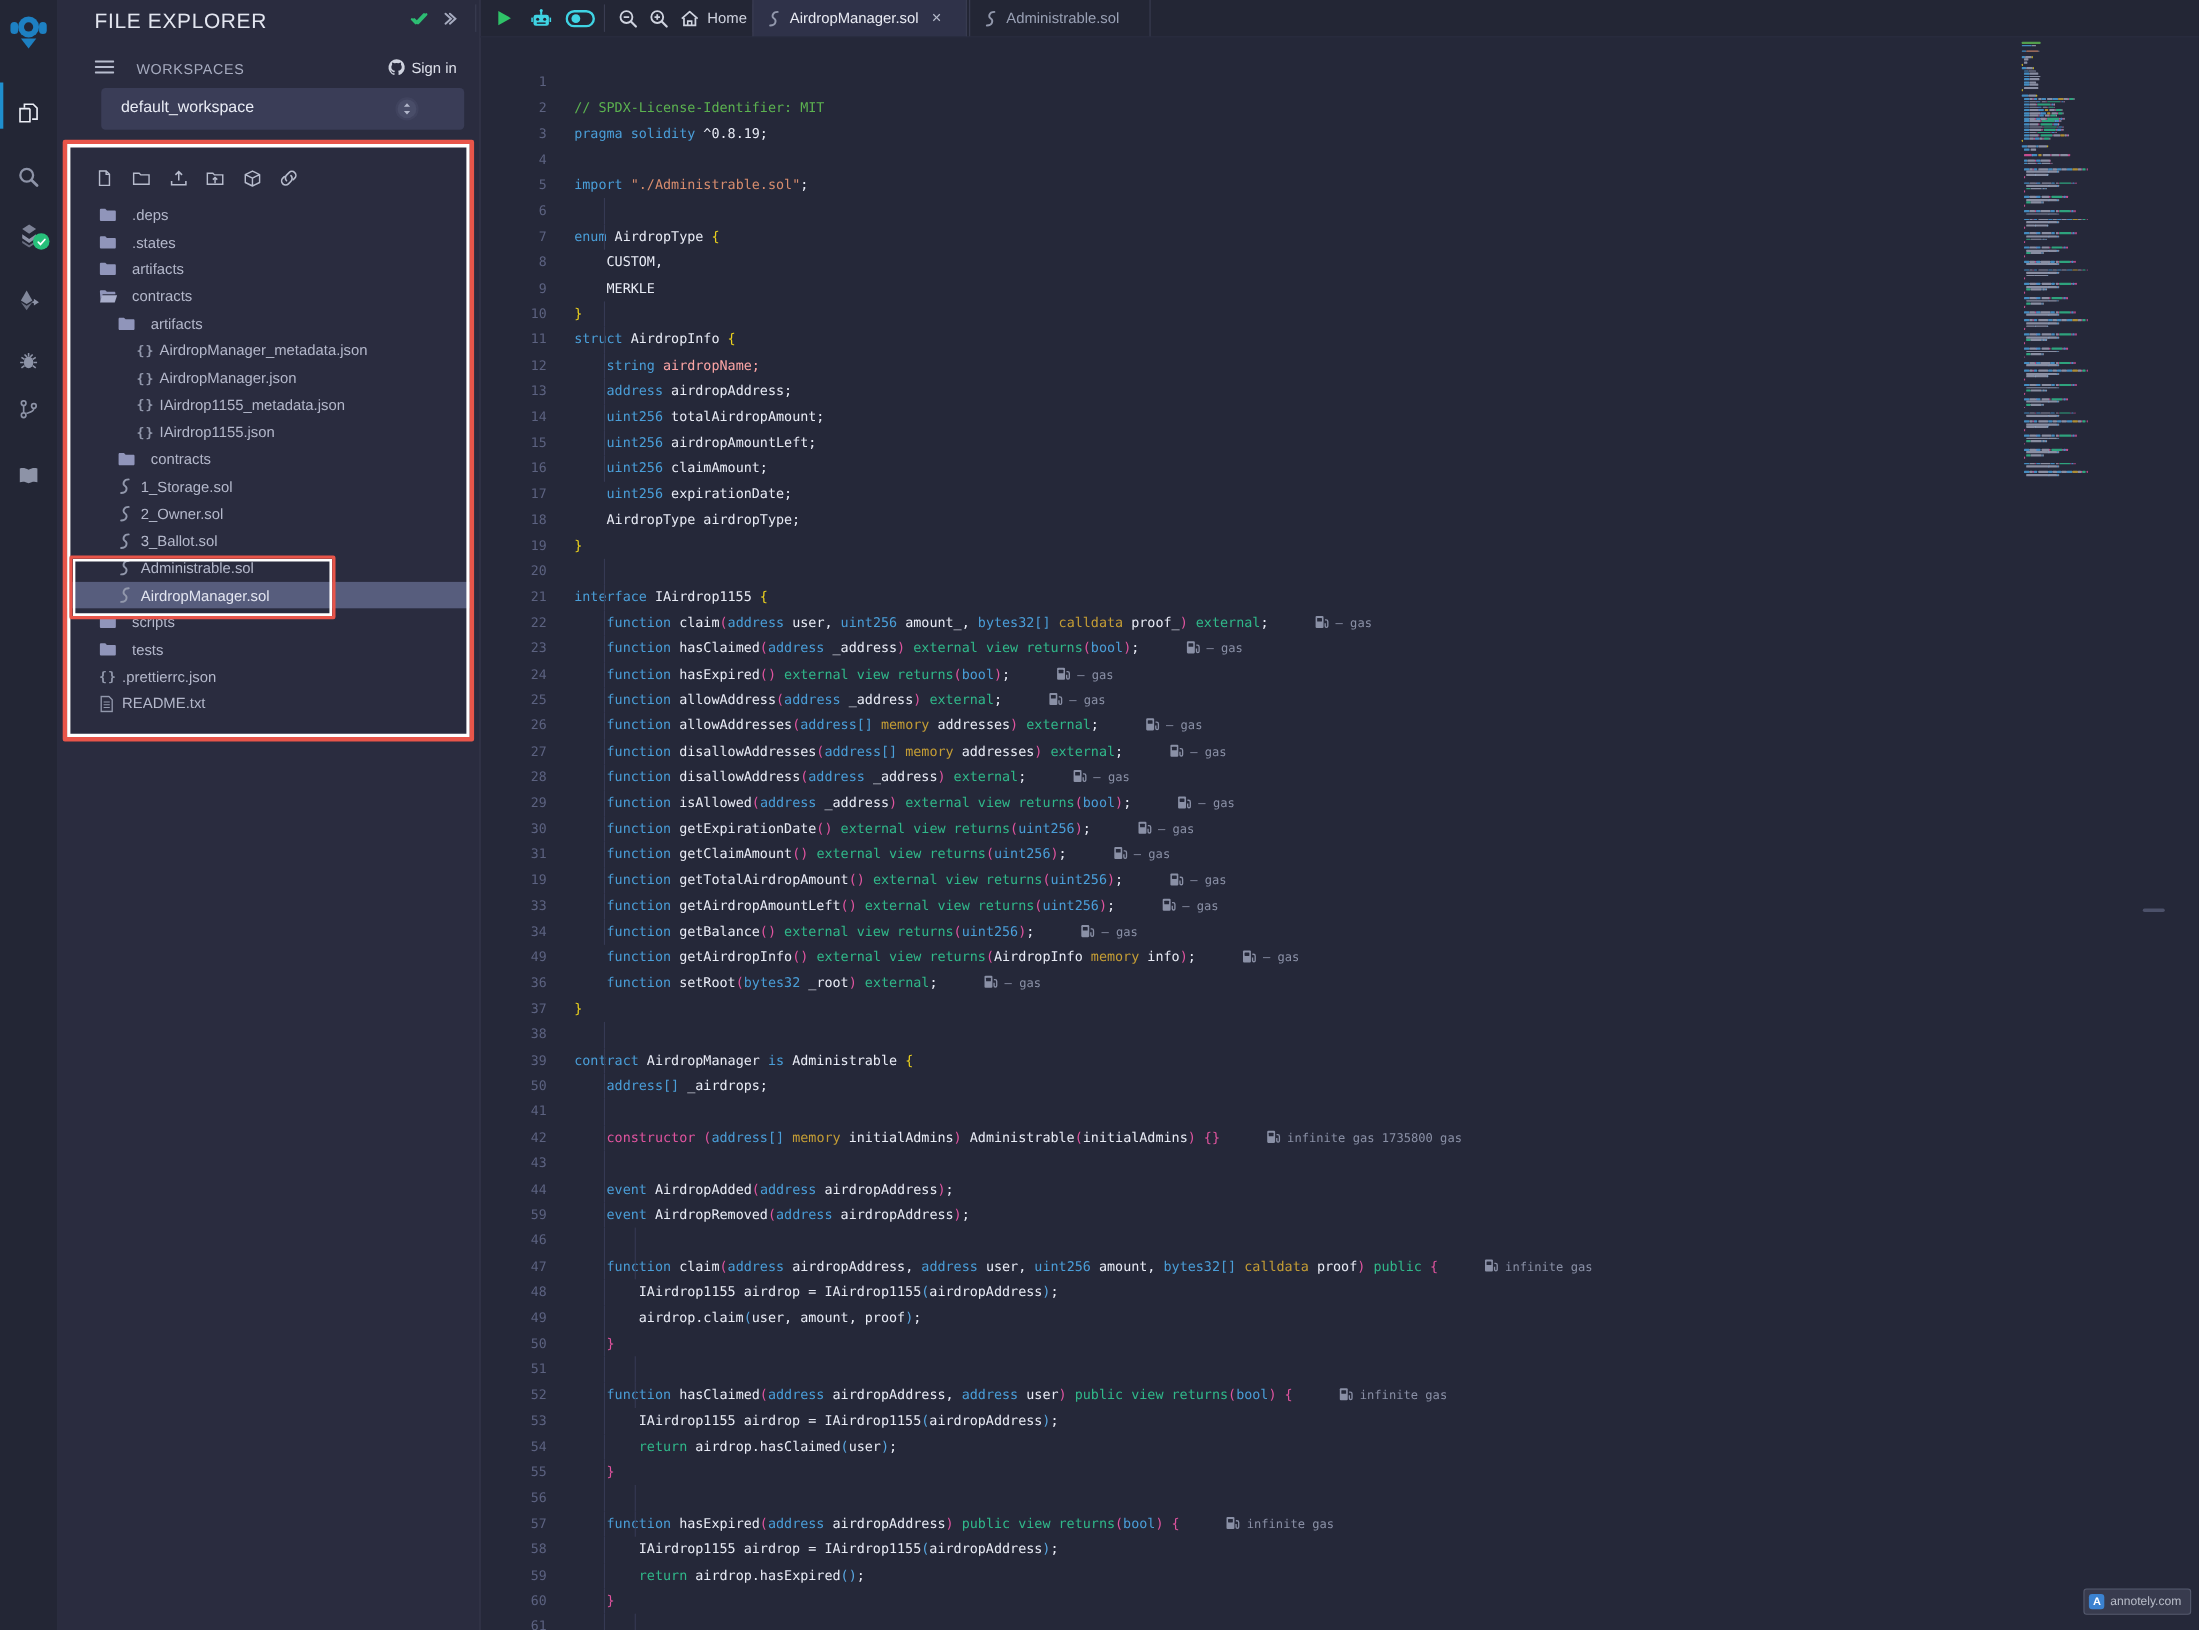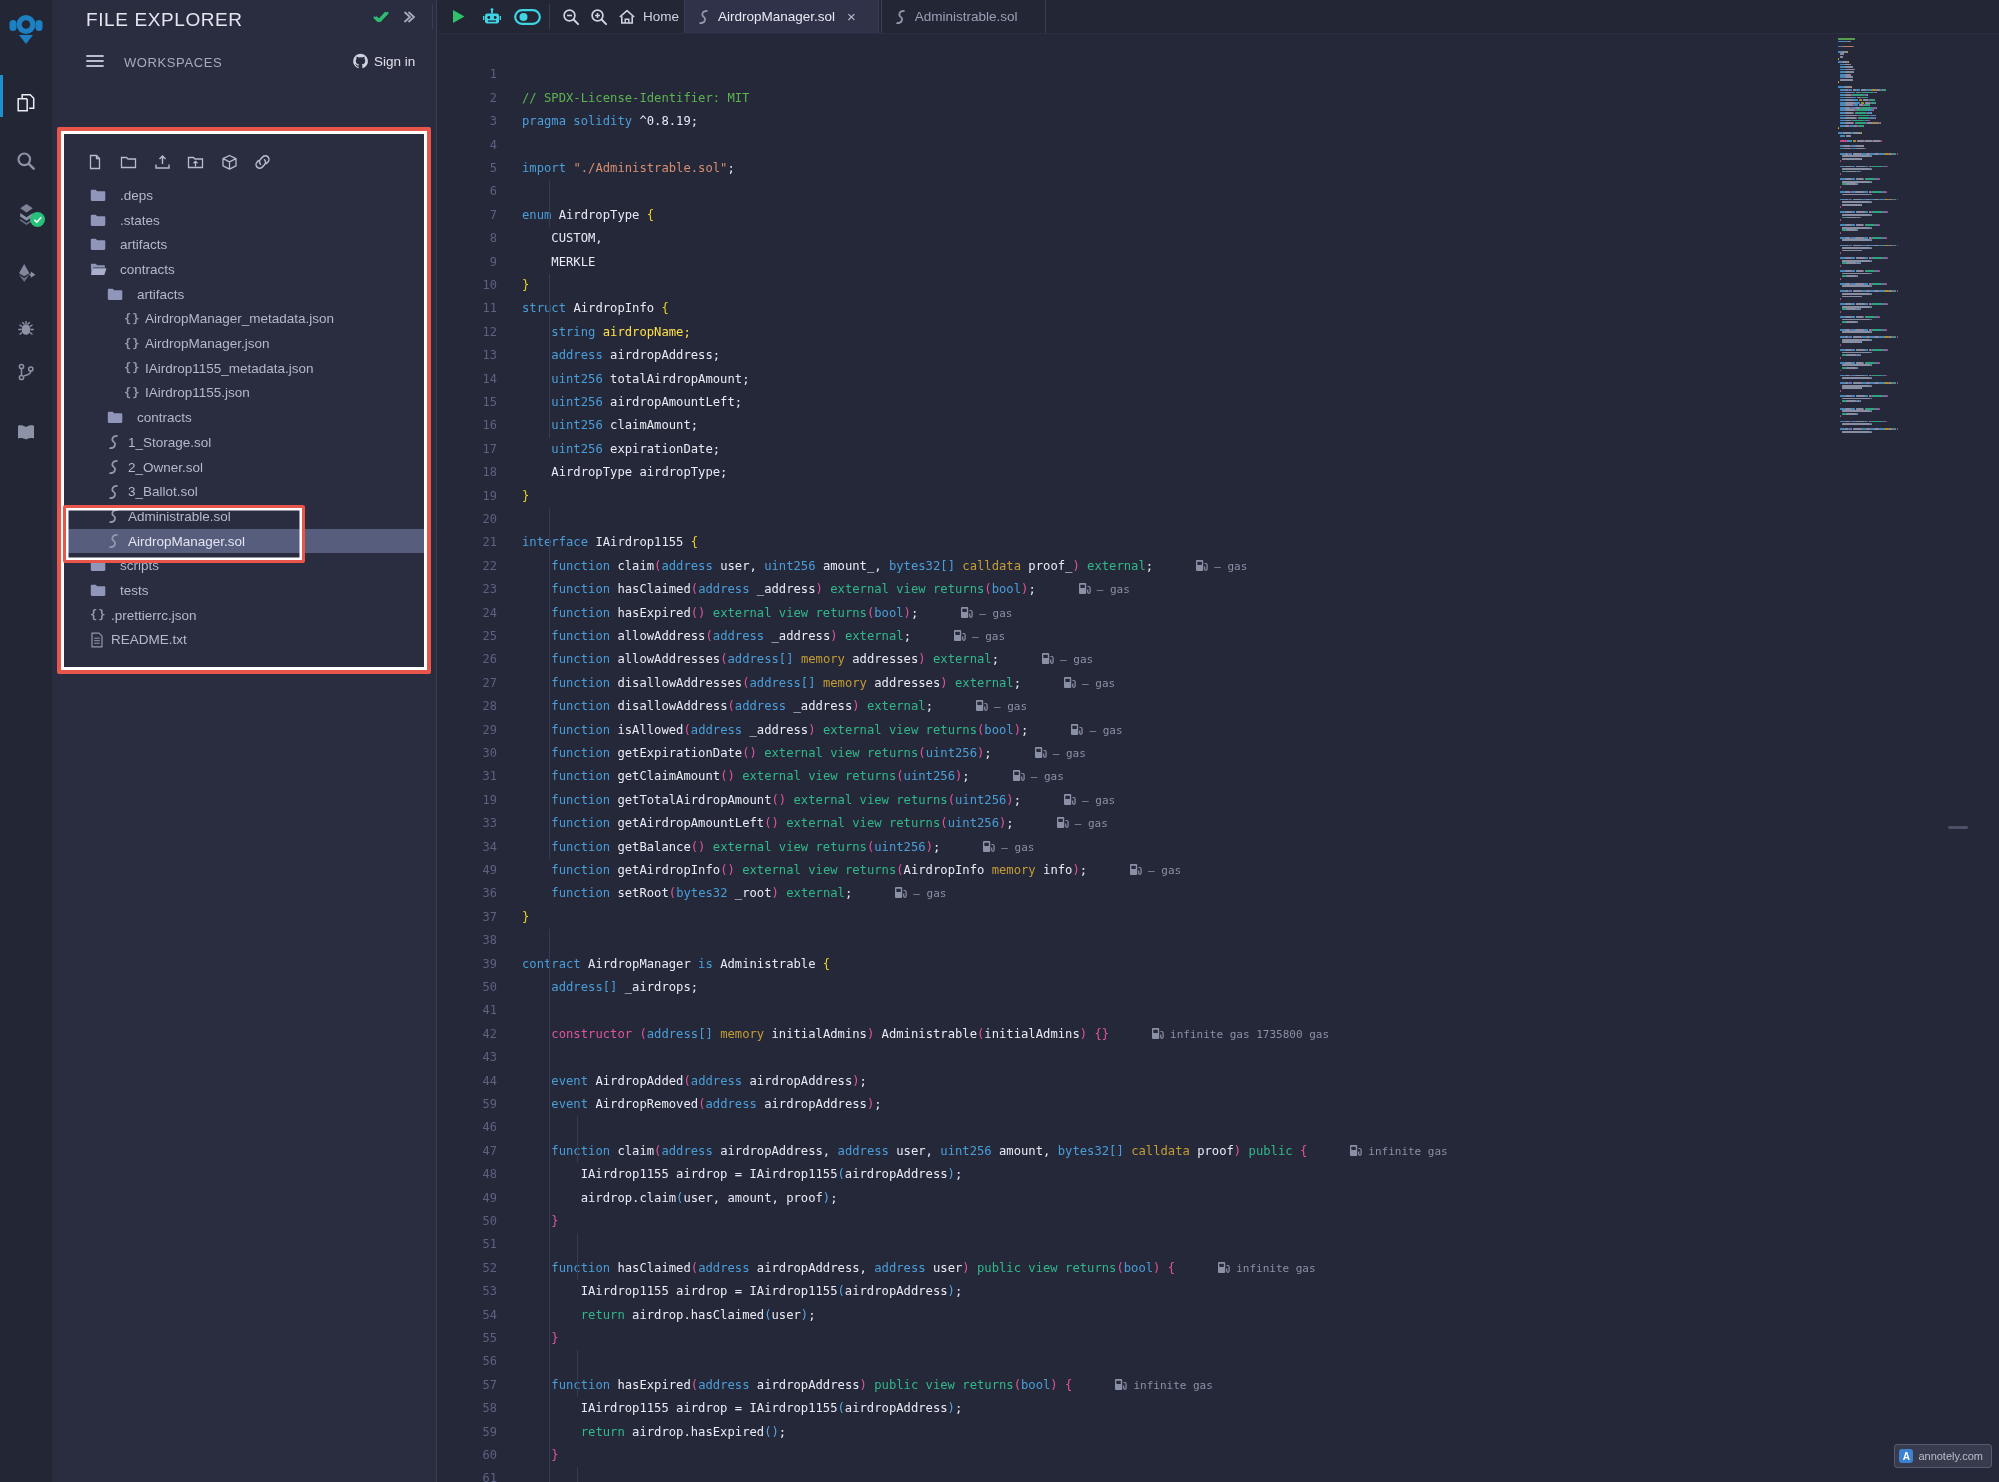--- a/index.html
+++ b/index.html
@@ -156,20 +156,28 @@
 
     <span class="p-burger"><svg width="18" height="14" viewBox="0 0 18 14" xmlns="http://www.w3.org/2000/svg">
           <path d="M1 2h16M1 7h16M1 12h16" stroke="#b8bdcf" stroke-width="1.8" stroke-linecap="round"></path>
         </svg></span>
     <div class="p-workspaces">WORKSPACES</div>
     <span class="p-github"><svg width="17" height="17" viewBox="0 0 17 17" xmlns="http://www.w3.org/2000/svg">
           <path fill="#ced2de" d="M8.5 .8a7.4 7.4 0 0 0-2.34 14.4c.37.07.51-.16.51-.36v-1.26c-2.06.45-2.5-1-2.5-1-.33-.85-.82-1.08-.82-1.08-.67-.46.05-.45.05-.45.74.05 1.13.76 1.13.76.67 1.13 1.75.8 2.16.62.07-.49.26-.81.47-1-1.64-.19-3.37-.82-3.37-3.66 0-.8.29-1.47.76-1.98-.08-.19-.33-.95.07-1.97 0 0 .62-.2 2.04.76a7.1 7.1 0 0 1 3.7 0c1.4-.96 2.03-.76 2.03-.76.4 1.02.15 1.78.07 1.97.47.51.76 1.18.76 1.98 0 2.85-1.74 3.47-3.4 3.65.27.23.51.69.51 1.39v2.06c0 .2.14.44.52.36A7.4 7.4 0 0 0 8.5 .8z"></path>
         </svg></span>
     <div class="p-signin">Sign in</div>
 
+    <div class="ws-box">
+      <div class="ws-name">default_workspace</div>
+      <span class="ws-circle"><svg width="22" height="22" viewBox="0 0 22 22" xmlns="http://www.w3.org/2000/svg">
+            <circle cx="11" cy="11" r="10.5" fill="#50547050"></circle>
+            <circle cx="11" cy="11" r="8.5" fill="#494d68"></circle>
+            <path d="M11 5.8l2.8 3.2H8.2zM11 16.2l2.8-3.2H8.2z" fill="#b2b7ca"></path>
+          </svg></span>
+    </div>
 
     <div class="ttools" id="tree-toolbar">
         <span class="ttool" style="left:30px">
           <svg width="16" height="16" viewBox="0 0 16 16" xmlns="http://www.w3.org/2000/svg">
             <path d="M3.5 1.5h6l3 3v10h-9z" fill="none" stroke="currentColor" stroke-width="1.3"></path>
             <path d="M9.5 1.5v3h3" fill="none" stroke="currentColor" stroke-width="1.3"></path>
           </svg>
         </span>
         <span class="ttool" style="left:63.5px">
           <svg width="17" height="16" viewBox="0 0 17 16" xmlns="http://www.w3.org/2000/svg">
@@ -379,21 +387,21 @@
     <span class="num">8</span><span class="guide" style="left:111.76px"></span>
     <span class="code"><span style="color:#e8ebf5">    MERKLE</span></span></div>
         <div class="line" style="top:194.2px">
     <span class="num">9</span>
     <span class="code"><span style="color:#ecd21e">}</span></span></div>
         <div class="line" style="top:217.6px">
     <span class="num">10</span>
     <span class="code"><span style="color:#4a9ed8">struct </span><span style="color:#e8ebf5">AirdropInfo </span><span style="color:#ecd21e">{</span></span></div>
         <div class="line" style="top:241px">
     <span class="num">11</span><span class="guide" style="left:111.76px"></span>
-    <span class="code"><span style="color:#e8ebf5">    </span><span style="color:#4a9ed8">string </span><span style="color:#fde047">airdropName;</span></span></div>
+    <span class="code"><span style="color:#e8ebf5">    </span><span style="color:#4a9ed8">string </span><span style="color:#fca5a5">airdropName;</span></span></div>
         <div class="line" style="top:264.4px">
     <span class="num">12</span><span class="guide" style="left:111.76px"></span>
     <span class="code"><span style="color:#e8ebf5">    </span><span style="color:#4a9ed8">address </span><span style="color:#e8ebf5">airdropAddress;</span></span></div>
         <div class="line" style="top:287.79999999999995px">
     <span class="num">13</span><span class="guide" style="left:111.76px"></span>
     <span class="code"><span style="color:#e8ebf5">    </span><span style="color:#4a9ed8">uint256 </span><span style="color:#e8ebf5">totalAirdropAmount;</span></span></div>
         <div class="line" style="top:311.2px">
     <span class="num">14</span><span class="guide" style="left:111.76px"></span>
     <span class="code"><span style="color:#e8ebf5">    </span><span style="color:#4a9ed8">uint256 </span><span style="color:#e8ebf5">airdropAmountLeft;</span></span></div>
         <div class="line" style="top:334.59999999999997px">

